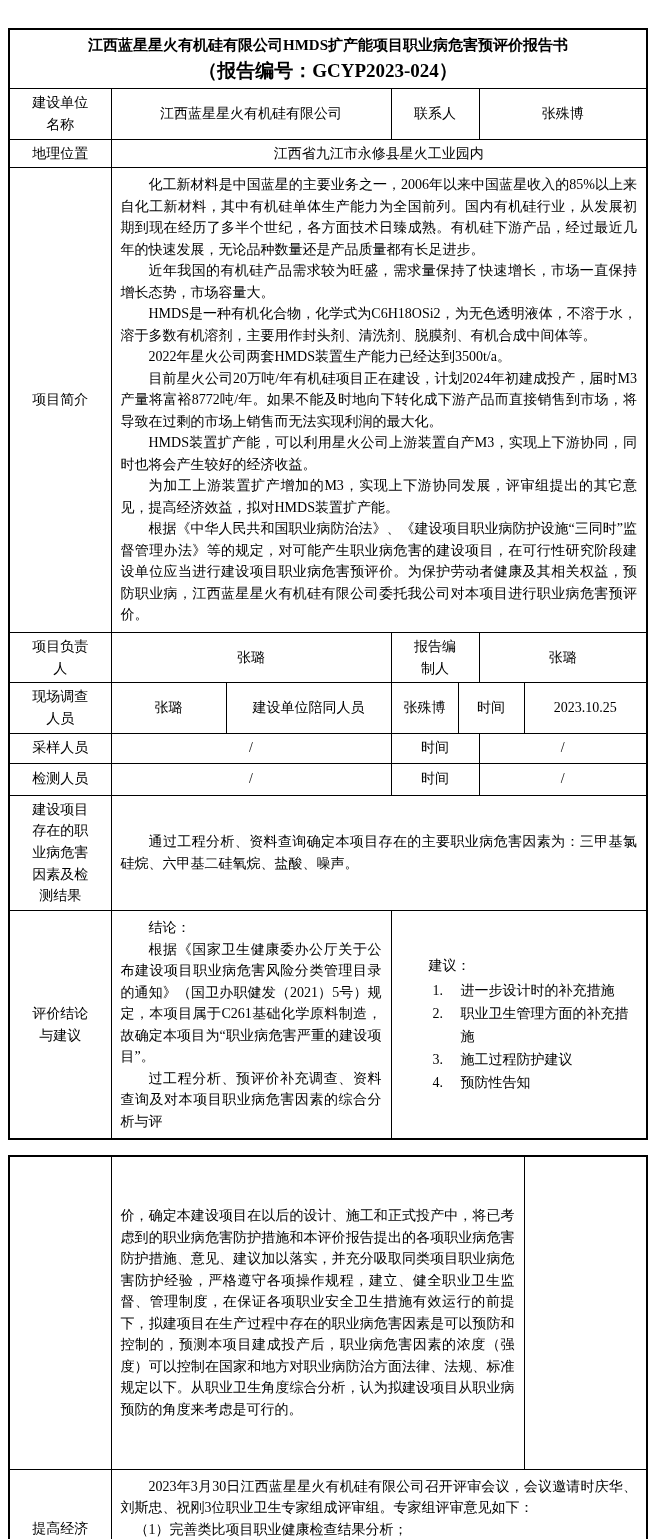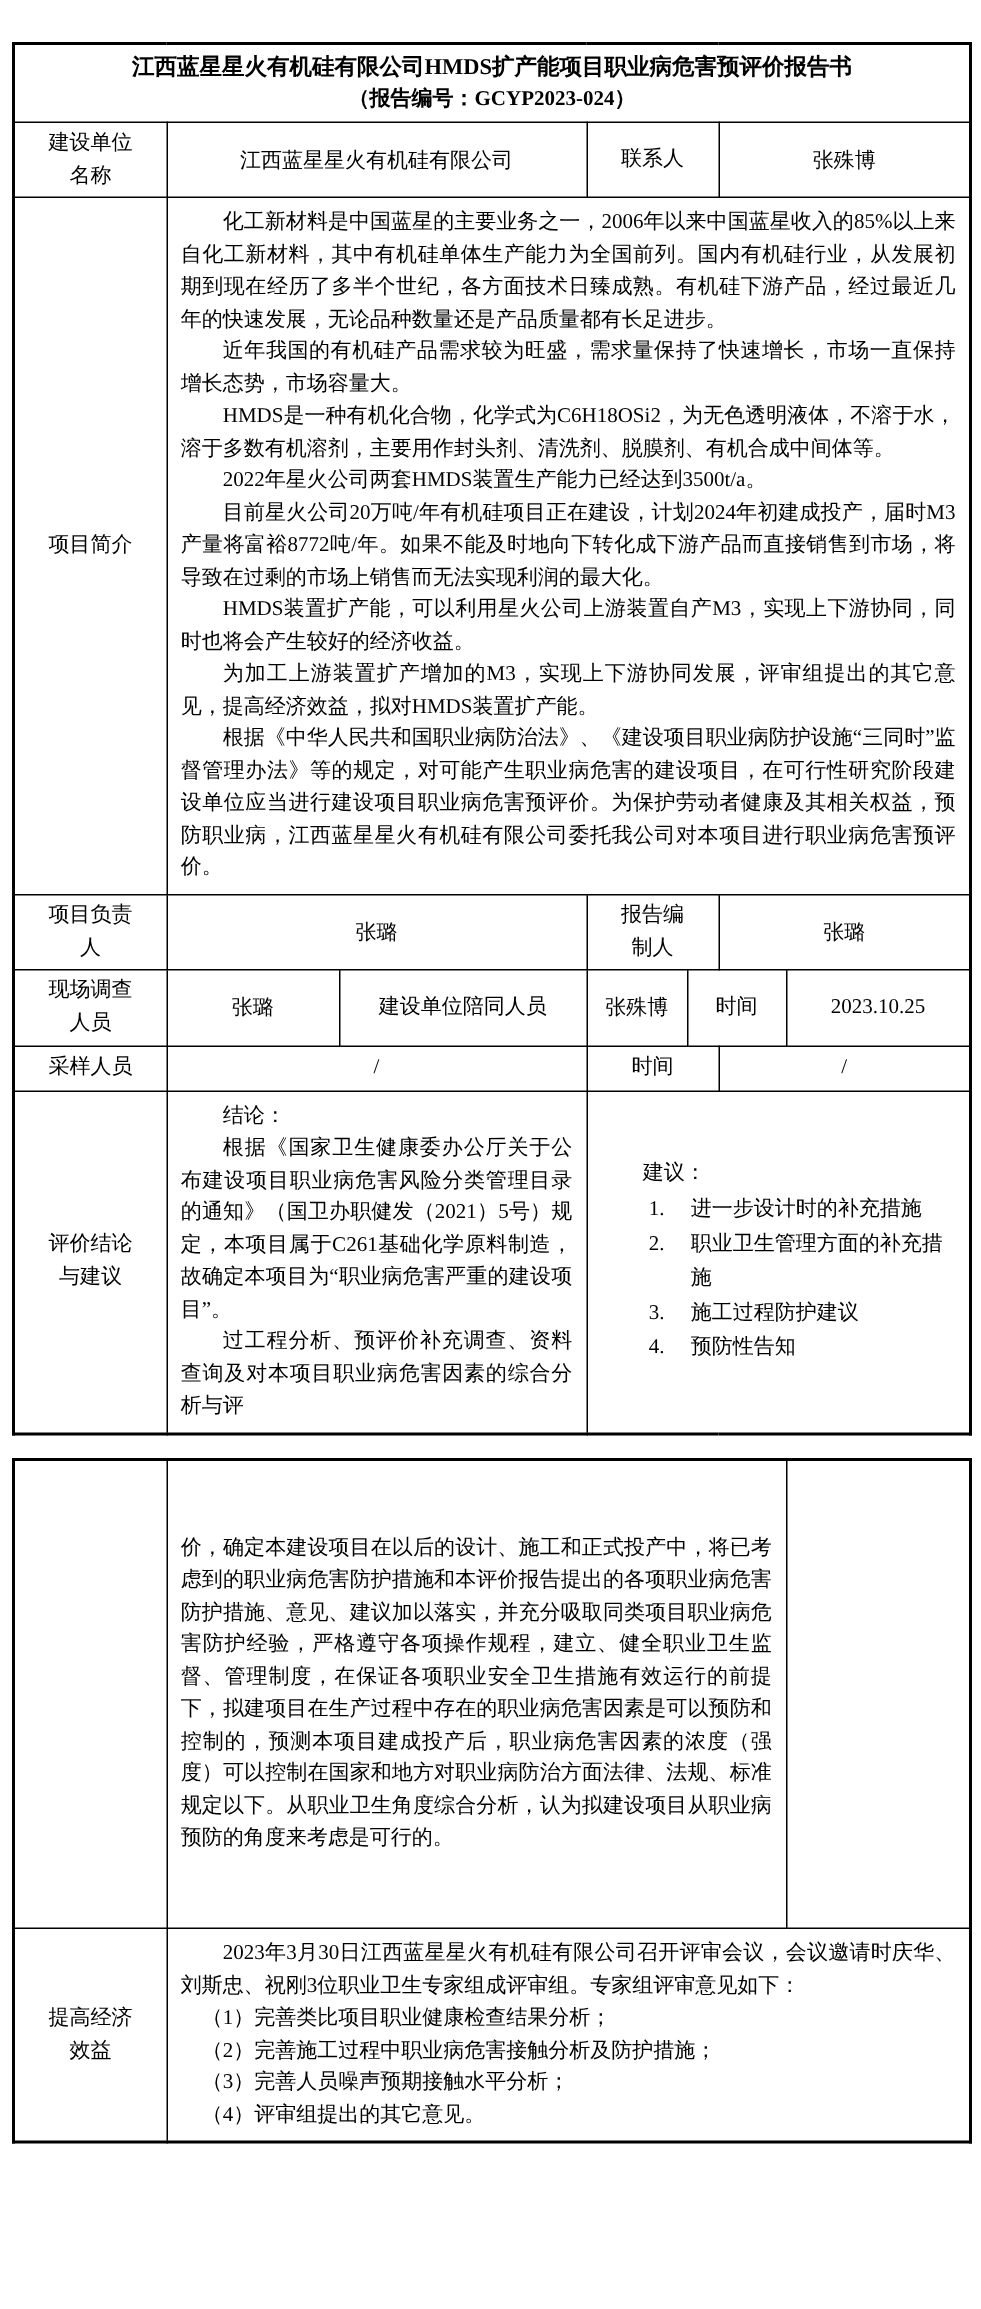--- a/index.html
+++ b/index.html
@@ -16,21 +16,21 @@
   }
   table.doc td {
     border:1px solid #000;
     font-size:14px;
     vertical-align:middle;
     overflow:hidden;
   }
   .gap { height:15px; }
   .title-cell { padding:5px 4px 4px 4px; }
   .title { font-weight:bold; font-size:15px; text-align:center; line-height:1.45; }
-  .subtitle { font-weight:bold; font-size:14px; text-align:center; line-height:1.45; }
+  .subtitle { font-weight:bold; font-size:19px; text-align:center; line-height:1.45; }
   .label-cell { text-align:center; padding:3px 18px; line-height:1.55; }
   .value-cell { text-align:center; padding:3px 4px; }
   .text-cell { vertical-align:top; padding:6px 9px; }
   .text-cell.v-mid { vertical-align:middle; }
   .para { text-indent:2em; line-height:21.5px; text-align:justify; margin:0; }
   .no-indent { text-indent:0; }
   .item-indent { text-indent:1em; text-align:left; }
   .sugg-list { list-style:decimal; padding-left:46px; margin:2px 0 0 0; }
   .sugg-list li { padding-left:14px; line-height:23px; text-align:left; }
   .conclusion-cell, .suggestion-cell { vertical-align:top; }
@@ -58,20 +58,24 @@
         </td>
       </tr>
 
       <tr style="height:25px">
         <td class="label-cell">建设单位名称</td>
         <td colspan="2" class="value-cell">江西蓝星星火有机硅有限公司</td>
         <td colspan="2" class="label-cell">联系人</td>
         <td colspan="2" class="value-cell">张殊博</td>
       </tr>
 
+      <tr style="height:28px">
+        <td class="label-cell">地理位置</td>
+        <td colspan="6" class="value-cell">江西省九江市永修县星火工业园内</td>
+      </tr>
 
 
       <tr>
         <td class="label-cell">项目简介</td>
         <td colspan="6" class="text-cell" style="height:433px">
             <p class="para">化工新材料是中国蓝星的主要业务之一，2006年以来中国蓝星收入的85%以上来自化工新材料，其中有机硅单体生产能力为全国前列。国内有机硅行业，从发展初期到现在经历了多半个世纪，各方面技术日臻成熟。有机硅下游产品，经过最近几年的快速发展，无论品种数量还是产品质量都有长足进步。</p>
             <p class="para">近年我国的有机硅产品需求较为旺盛，需求量保持了快速增长，市场一直保持增长态势，市场容量大。</p>
             <p class="para">HMDS是一种有机化合物，化学式为C6H18OSi2，为无色透明液体，不溶于水，溶于多数有机溶剂，主要用作封头剂、清洗剂、脱膜剂、有机合成中间体等。</p>
             <p class="para">2022年星火公司两套HMDS装置生产能力已经达到3500t/a。</p>
             <p class="para">目前星火公司20万吨/年有机硅项目正在建设，计划2024年初建成投产，届时M3产量将富裕8772吨/年。如果不能及时地向下转化成下游产品而直接销售到市场，将导致在过剩的市场上销售而无法实现利润的最大化。</p>
@@ -97,21 +101,33 @@
         <td class="value-cell">2023.10.25</td>
       </tr>
 
       <tr style="height:30px">
         <td class="label-cell">采样人员</td>
         <td colspan="2" class="value-cell">/</td>
         <td colspan="2" class="label-cell">时间</td>
         <td colspan="2" class="value-cell">/</td>
       </tr>
 
+      <tr style="height:32px">
+        <td class="label-cell">检测人员</td>
+        <td colspan="2" class="value-cell">/</td>
+        <td colspan="2" class="label-cell">时间</td>
+        <td colspan="2" class="value-cell">/</td>
+      </tr>
 
+      <tr style="height:62px">
+        <td class="label-cell">建设项目存在的职业病危害因素及检测结果</td>
+        <td colspan="6" class="text-cell v-mid">
+          <p class="para">通过工程分析、资料查询确定本项目存在的主要职业病危害因素为：三甲基氯硅烷、六甲基二硅氧烷、盐酸、噪声。</p>
+        </td>
+      </tr>
 
       <tr style="height:176px">
         <td class="label-cell">评价结论与建议</td>
         <td colspan="2" class="text-cell conclusion-cell">
           <p class="para">结论：</p>
           <div>
               <p class="para">根据《国家卫生健康委办公厅关于公布建设项目职业病危害风险分类管理目录的通知》（国卫办职健发（2021）5号）规定，本项目属于C261基础化学原料制造，故确定本项目为“职业病危害严重的建设项目”。</p>
               <p class="para">过工程分析、预评价补充调查、资料查询及对本项目职业病危害因素的综合分析与评</p>
             </div>
         </td>

